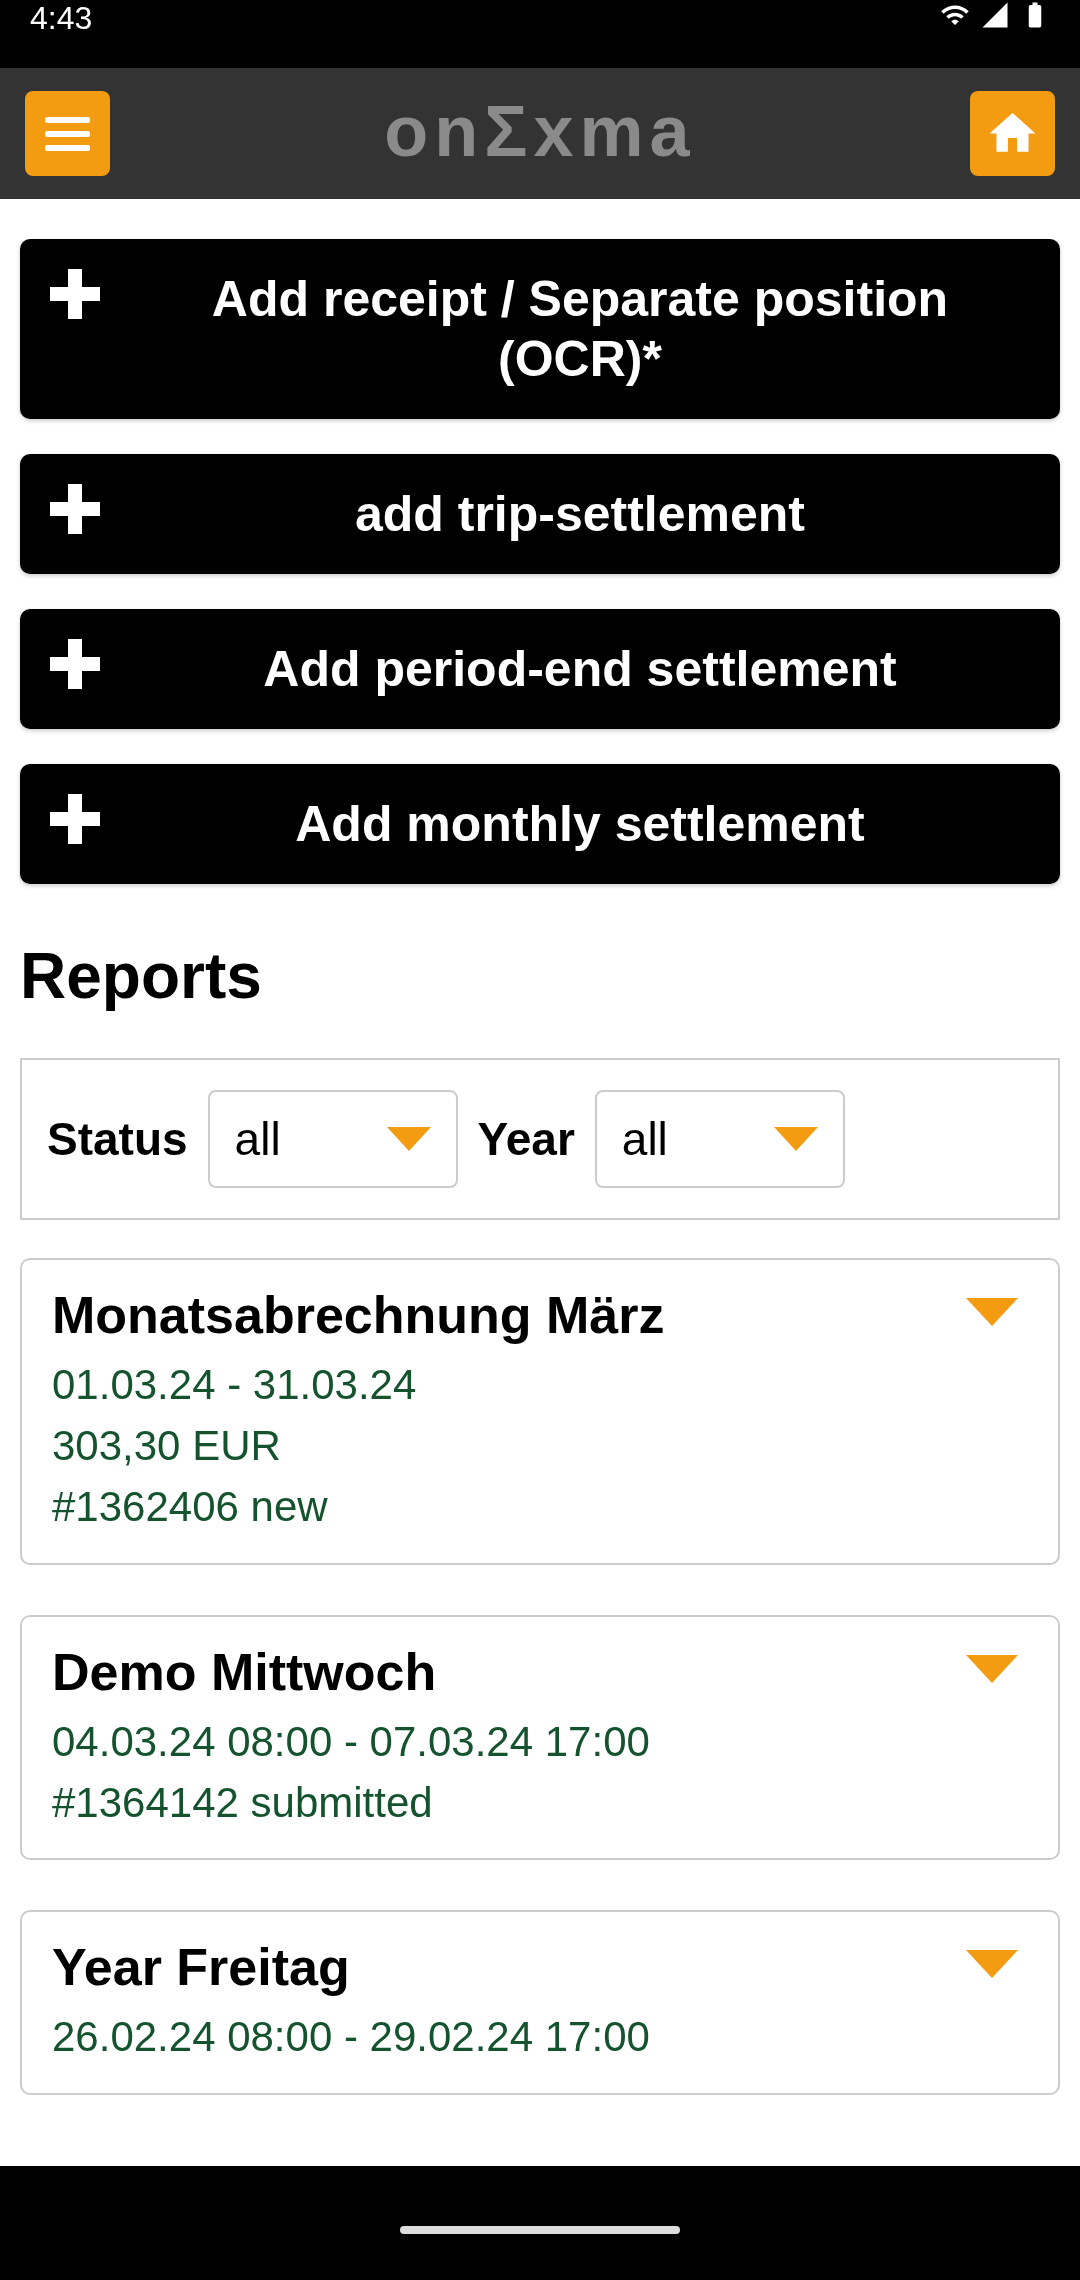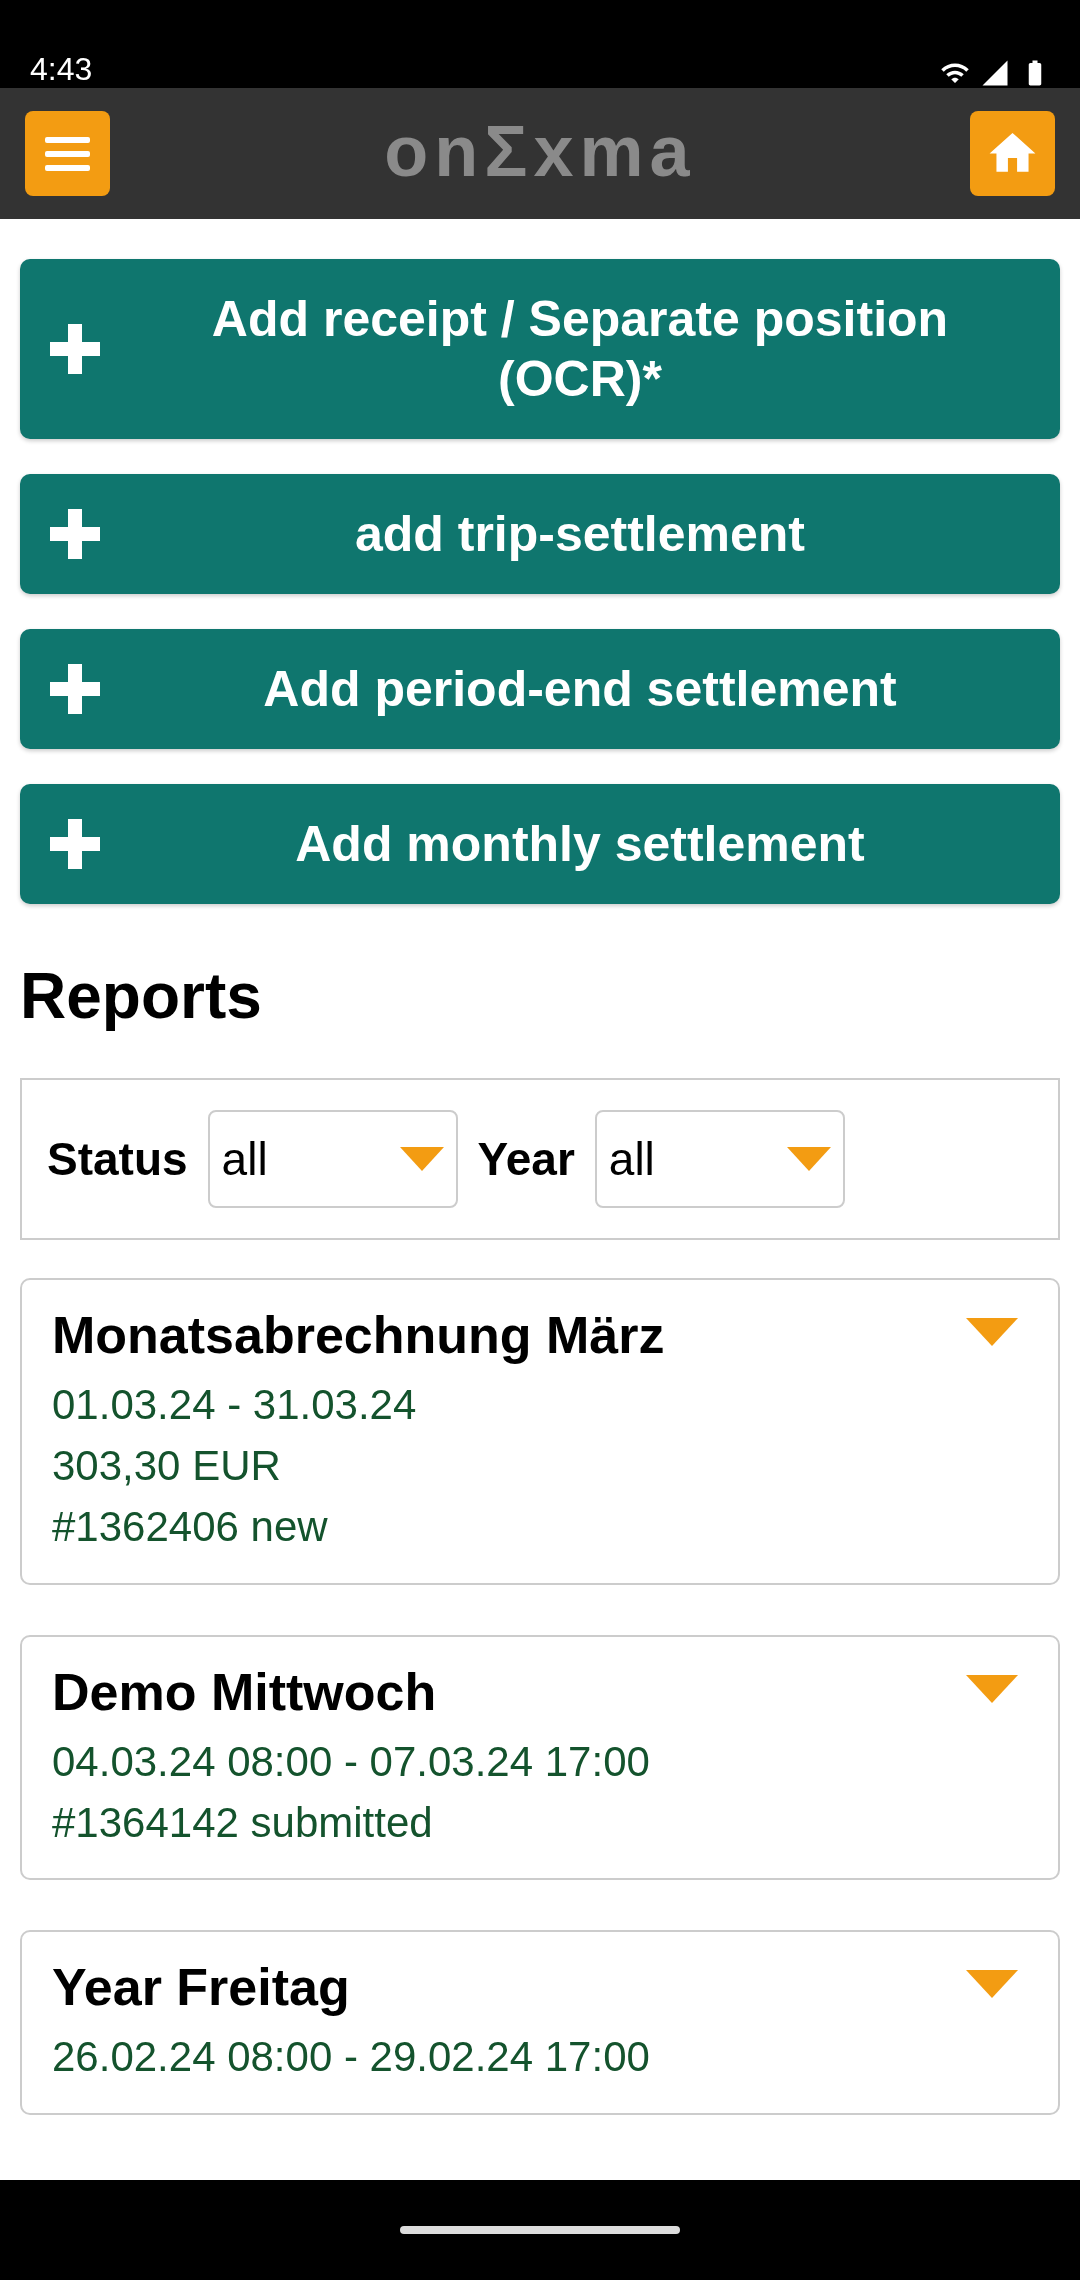--- a/index.html
+++ b/index.html
@@ -8,26 +8,26 @@
       box-sizing: border-box;
     }
     body {
       width: 1080px;
       height: 2280px;
       font-family: Arial, sans-serif;
       background: #000;
       overflow: hidden;
     }
     .status-bar {
-      height: 88px;
+      height: 68px;
       background: #000;
       color: #fff;
       display: flex;
       justify-content: space-between;
-      align-items: flex-end;
+      align-items: flex-start;
       padding: 0 30px;
       font-size: 32px;
       gap: 6px;
     }
     .status-left {
       font-weight: 500;
     }
     .status-right {
       display: flex;
       gap: 10px;
@@ -73,29 +73,28 @@
       justify-content: center;
       align-items: center;
     }
     .content {
       background: #fff;
       height: calc(100% - 213px - 100px);
       padding: 40px 20px 0 20px;
     }
     .action-btn {
       width: 100%;
-      background: #0f766e;
+      background: #000000;
       color: #fff;
       border: none;
       border-radius: 10px;
       padding: 30px 30px;
       font-size: 50px;
       font-weight: bold;
       display: flex;
-      align-items: center;
       margin-bottom: 35px;
       cursor: pointer;
       box-shadow: 0 2px 4px rgba(0,0,0,0.2);
     }
     .plus-icon {
       width: 50px;
       height: 50px;
       margin-right: 30px;
       flex-shrink: 0;
       position: relative;
@@ -138,21 +137,21 @@
       margin-bottom: 38px;
     }
     .filter-label {
       font-size: 46px;
       font-weight: bold;
       color: #000;
     }
     .select-box {
       border: 2px solid #ccc;
       border-radius: 8px;
-      padding: 20px 12px;
+      padding: 20px 25px;
       display: flex;
       align-items: center;
       gap: 30px;
       min-width: 250px;
       justify-content: space-between;
       cursor: pointer;
     }
     .select-value {
       font-size: 46px;
       color: #000;

